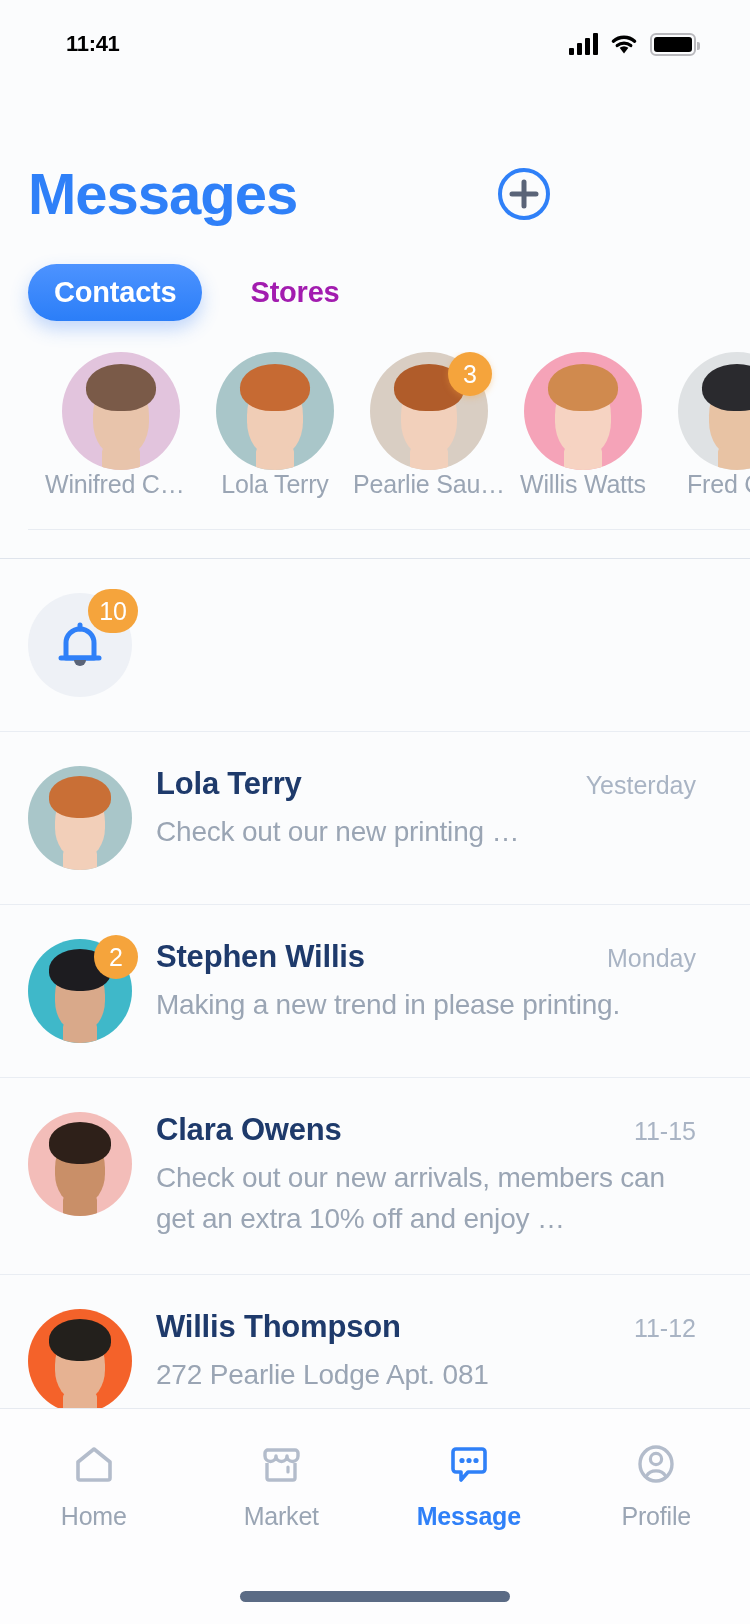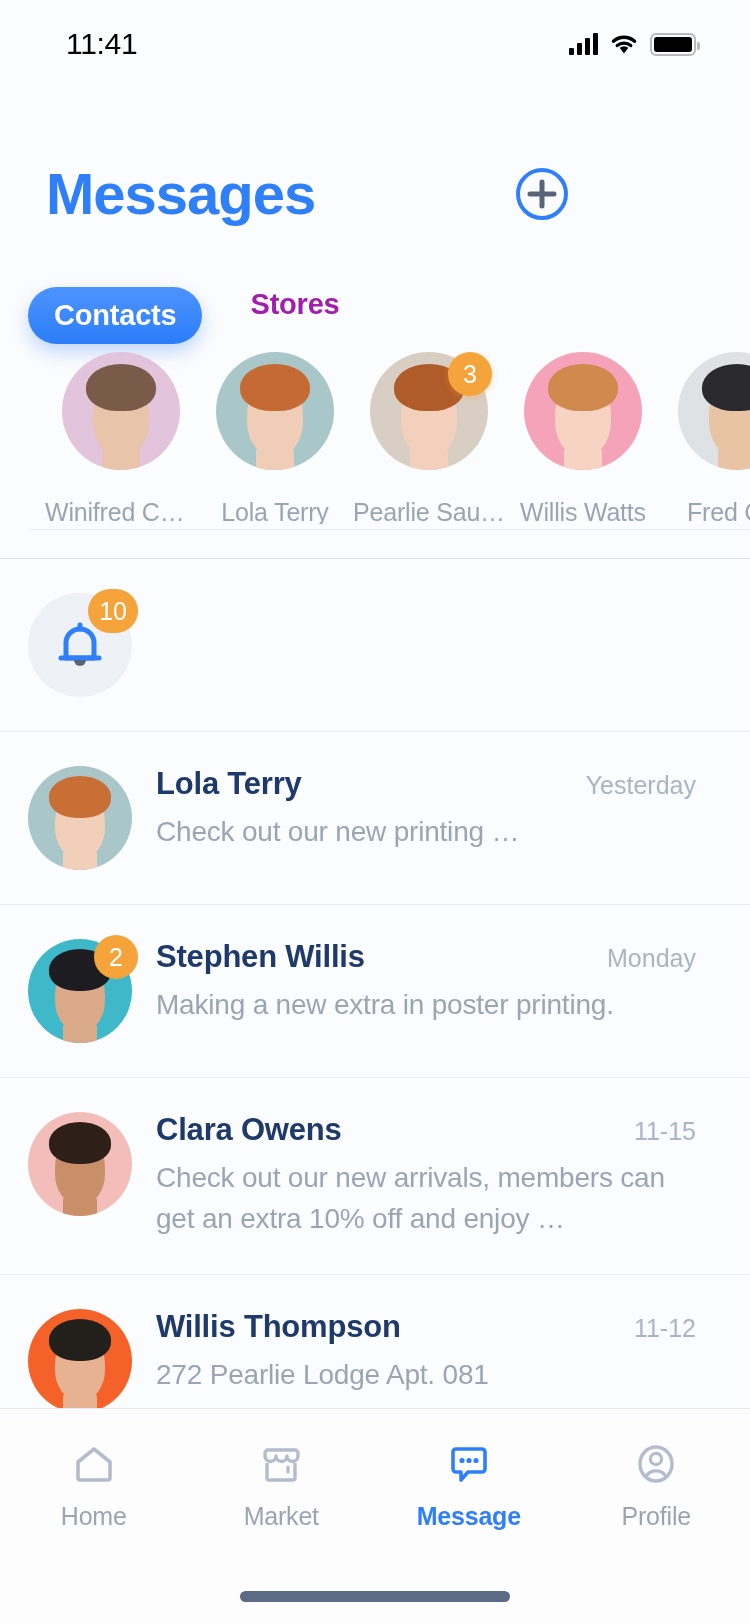--- a/index.html
+++ b/index.html
@@ -11,21 +11,21 @@
     overflow: hidden;
   }
   .phone { position: relative; width: 750px; height: 1624px; background: #fbfcfd; }
 
   
   .statusbar {
     position: absolute; top: 0; left: 0; width: 750px; height: 88px;
     display: flex; align-items: center; justify-content: space-between;
     padding: 0 54px 0 66px;
   }
-  .status-time { font-size: 30px; font-weight: 400; color: #000; letter-spacing: -0.3px; }
+  .status-time { font-size: 22px; font-weight: 700; color: #000; letter-spacing: -0.3px; }
   .status-icons { display: flex; align-items: center; gap: 12px; }
   .bars { display: flex; align-items: flex-end; gap: 3px; height: 22px; }
   .bars i { display: block; width: 5px; background: #000; border-radius: 1px; }
   .bars i:nth-child(1) { height: 7px; }
   .bars i:nth-child(2) { height: 12px; }
   .bars i:nth-child(3) { height: 17px; }
   .bars i:nth-child(4) { height: 22px; }
   .wifi { width: 28px; height: 22px; }
   .batt {
     width: 46px; height: 23px; border: 2px solid #b9b9bd; border-radius: 6px;
@@ -36,57 +36,55 @@
     width: 3px; height: 8px; background: #b9b9bd; border-radius: 0 2px 2px 0;
   }
   .batt span { display: block; width: 100%; height: 100%; background: #000; border-radius: 3px; }
 
   
   .header {
     position: absolute; top: 148; left: 0; width: 598px;
     top: 148px; height: 92px;
     display: flex; align-items: center; justify-content: space-between;
     padding: 0 46px 0 28px;
-    margin-left: 18px;
   }
   .page-title {
     font-size: 58px; font-weight: bold; color: #2f80f8;
     letter-spacing: -1px; line-height: 1;
   }
   .add-btn { width: 56px; height: 56px; }
 
   
   .tabs {
     position: absolute; top: 264px; left: 28px;
     display: flex; align-items: center; gap: 22px;
   }
   .tab {
     font-size: 29px; font-weight: bold; color: #a21caf;
     padding: 12px 26px; border-radius: 30px; letter-spacing: -0.2px;
   }
   .tab.active {
     color: #fff;
     background: linear-gradient(180deg, #4d93ff 0%, #2b7ef8 100%);
     box-shadow: 0 8px 18px rgba(59,130,246,0.30);
-    margin-top: 23px;
   }
 
   
   .stories {
     position: absolute; top: 352px; left: 0; width: 750px; height: 172px;
     display: flex; gap: 0; padding-left: 44px; overflow: hidden;
   }
   .story { width: 154px; flex: 0 0 154px; display: flex; flex-direction: column; align-items: center; }
   .story-avatar-wrap { position: relative; width: 118px; height: 118px; }
   .story-avatar {
     width: 118px; height: 118px; border-radius: 50%; overflow: hidden;
     position: relative;
   }
   .story-name {
-    margin-top: 28px; font-size: 25px; color: #9aa5b4;
+    margin-top: 0; font-size: 25px; color: #9aa5b4;
     white-space: nowrap; overflow: hidden; text-overflow: ellipsis;
     max-width: 152px; text-align: center; letter-spacing: -0.2px;
   }
   .story-badge {
     position: absolute; top: 0px; right: -4px;
     min-width: 44px; height: 44px; padding: 0 10px;
     border-radius: 22px; background: #f5a43c; color: #fff;
     font-size: 25px; font-weight: 500;
     display: flex; align-items: center; justify-content: center;
     box-shadow: 0 2px 6px rgba(245,164,60,0.35);
@@ -351,21 +349,21 @@
         background:#d9a98a;"></div>
     </div>
           </div>
       <div class="row-badge">2</div>
     </div>
     <div class="row-body">
       <div class="row-top">
         <div class="row-name">Stephen Willis</div>
         <div class="row-time">Monday</div>
       </div>
-      <div class="row-msg">Making a new extra in poster printing.</div>
+      <div class="row-msg">Making a new trend in please printing.</div>
     </div>
       </div>
       <div class="row">
     <div class="row-avatar-wrap">
       <div class="row-avatar">
     <div class="face">
       <div class="bg" style="background:#f3bdb9"></div>
       <div class="skin" style="
         left:27.04px; top:22.88px; width:49.92px; height:68.64px;
         background:#c98f68;"></div>

